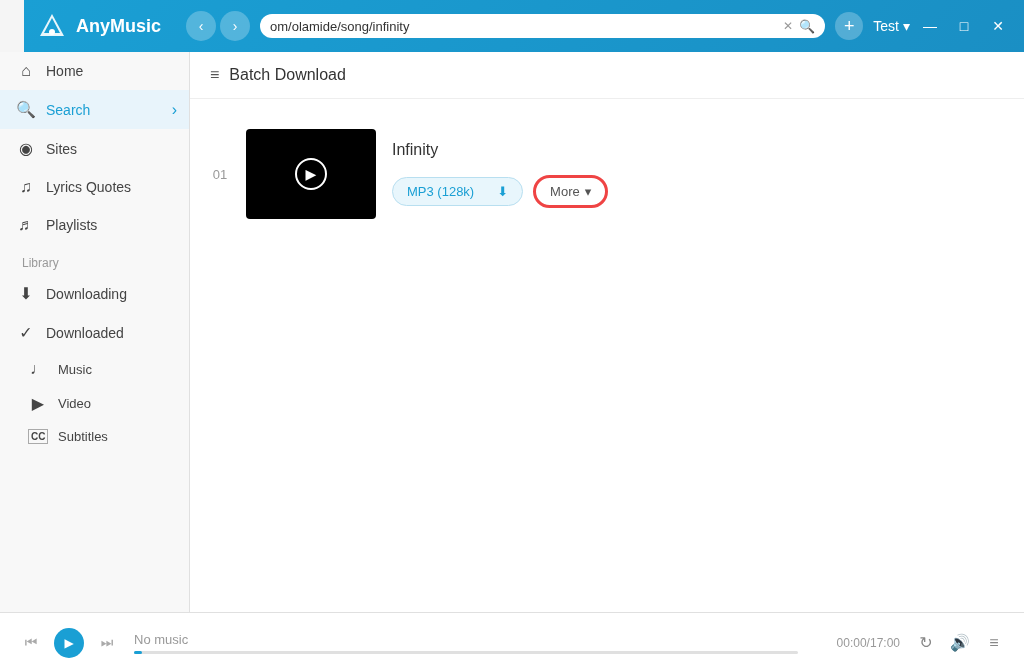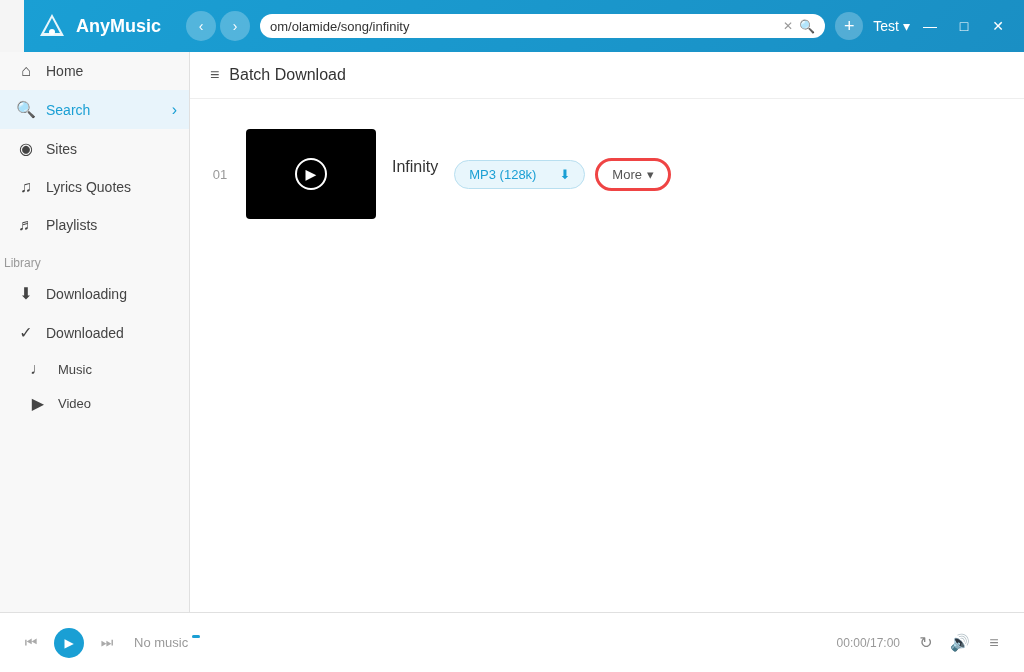--- a/index.html
+++ b/index.html
@@ -142,21 +142,21 @@
       right: 12px;
       font-size: 16px;
       color: #1a9fd4;
     }
     .sidebar-icon {
       font-size: 16px;
       width: 20px;
       text-align: center;
     }
     .library-label {
-      padding: 12px 4px 4px;
+      padding: 12px 22px 4px;
       font-size: 12px;
       color: #999;
       font-weight: 500;
     }
     .sidebar-sub-item {
       display: flex;
       align-items: center;
       gap: 10px;
       padding: 8px 16px 8px 28px;
       cursor: pointer;
@@ -224,20 +224,21 @@
       border: 2px solid white;
       display: flex;
       align-items: center;
       justify-content: center;
       color: white;
       font-size: 14px;
     }
     .result-info {
       flex: 1;
       display: flex;
+      flex-direction: column;
       gap: 16px;
     }
     .result-title {
       font-size: 16px;
       color: #333;
       font-weight: 500;
     }
     .result-actions {
       display: flex;
       gap: 10px;
@@ -298,21 +299,21 @@
       border-radius: 50%;
     }
     .player-btn.play {
       background: #1a9fd4;
       color: white;
       font-size: 12px;
     }
     .player-info {
       flex: 1;
       display: flex;
-      flex-direction: row;
+      flex-direction: column;
       gap: 4px;
     }
     .no-music-text {
       font-size: 13px;
       color: #999;
     }
     .progress-bar {
       height: 3px;
       background: #e0e0e0;
       border-radius: 2px;
@@ -416,20 +417,24 @@
       <span class="sidebar-icon">✓</span>
       <span>Downloaded</span>
     </div>
     <div class="sidebar-sub-item">
       <span class="sidebar-icon">♩</span>
       <span>Music</span>
     </div>
     <div class="sidebar-sub-item">
       <span class="sidebar-icon">▶</span>
       <span>Video</span>
+    </div>
+    <div class="sidebar-sub-item">
+      <span class="sidebar-icon" style="font-size:10px;font-weight:bold;border:1px solid #aaa;padding:1px 2px;">CC</span>
+      <span>Subtitles</span>
     </div>
   </div>
 
   <div class="content">
     <div class="content-header">
       <span class="batch-icon">≡</span>
       <span class="batch-title">Batch Download</span>
     </div>
     <div class="results-area">
       <div class="result-item">

